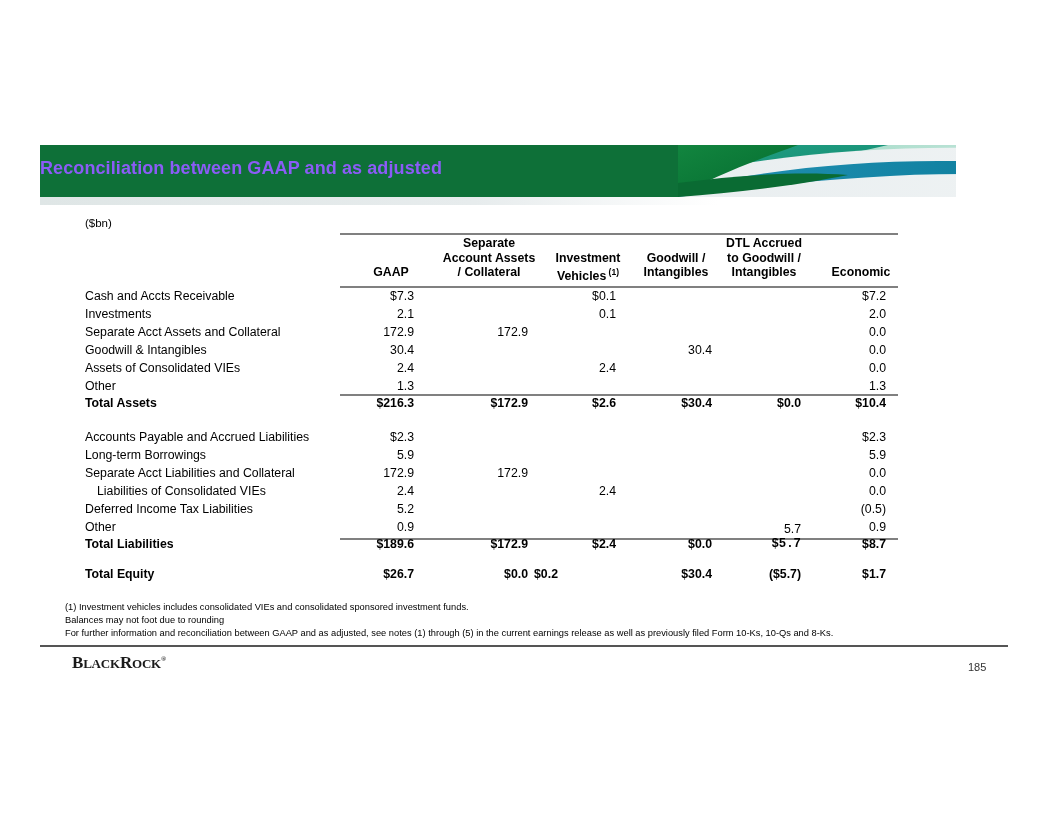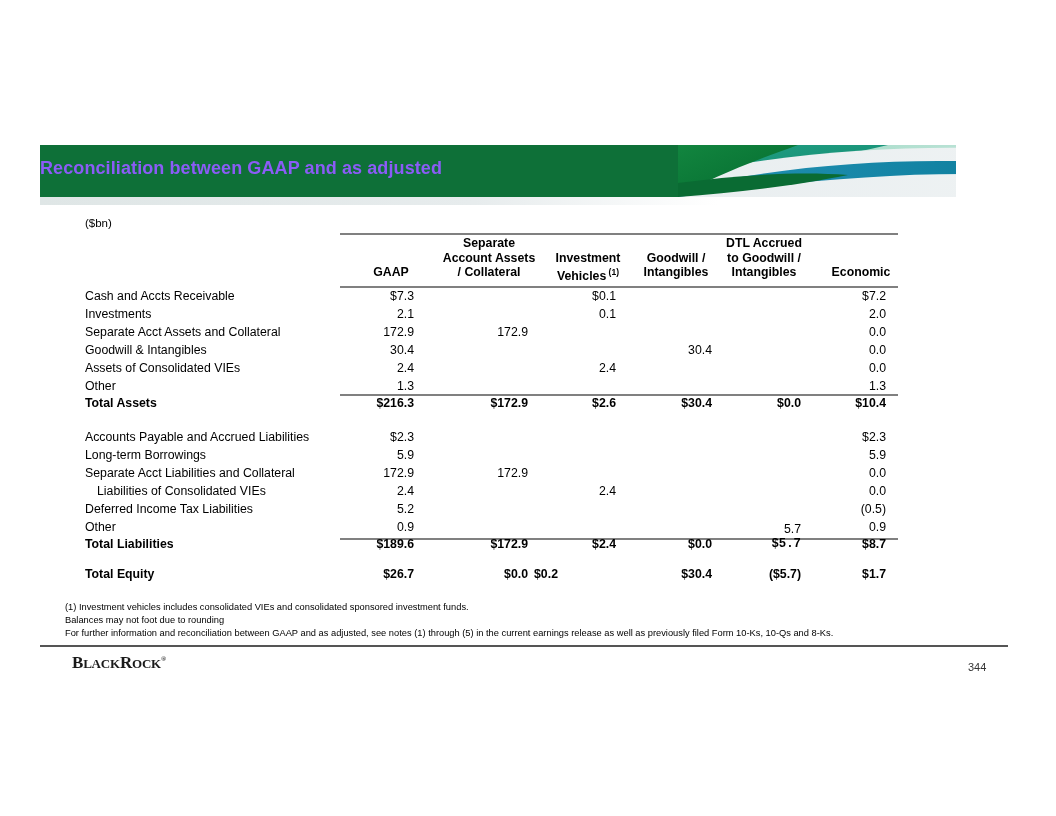--- a/index.html
+++ b/index.html
@@ -302,13 +302,13 @@
 
   <div id="footnotes">
       <div class="footnote" style="top: 602px;">(1) Investment vehicles includes consolidated VIEs and consolidated sponsored investment funds.</div>
       <div class="footnote" style="top: 615px;">Balances may not foot due to rounding</div>
       <div class="footnote" style="top: 628px;">For further information and reconciliation between GAAP and as adjusted, see notes (1) through (5) in the current earnings release as well as previously filed Form 10-Ks, 10-Qs and 8-Ks.</div>
     </div>
 </div>
 
 <div class="rule" id="rule-footer"></div>
 <div id="logo"><span class="cap">B</span><span class="sm">LACK</span><span class="cap">R</span><span class="sm">OCK</span><span class="reg">®</span></div>
-<div id="page-number">344</div>
+<div id="page-number">185</div>
 
 </body></html>

